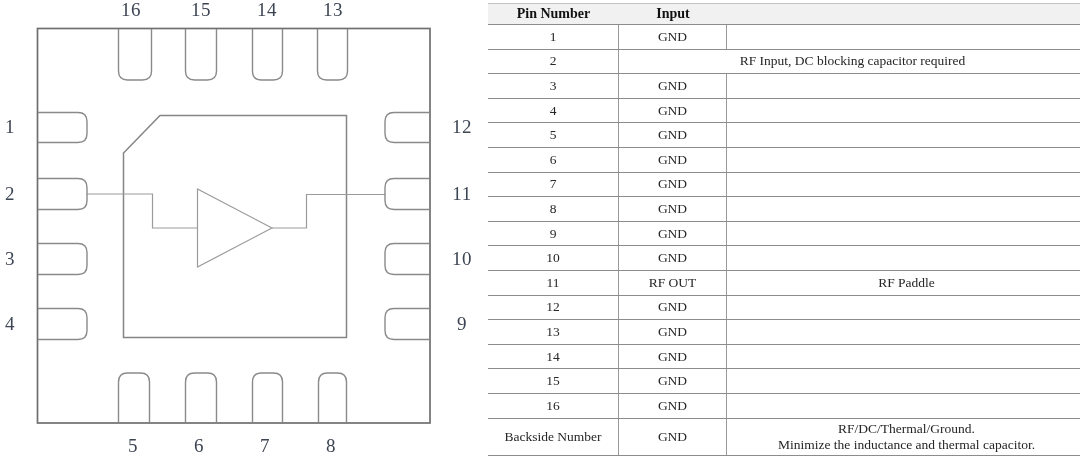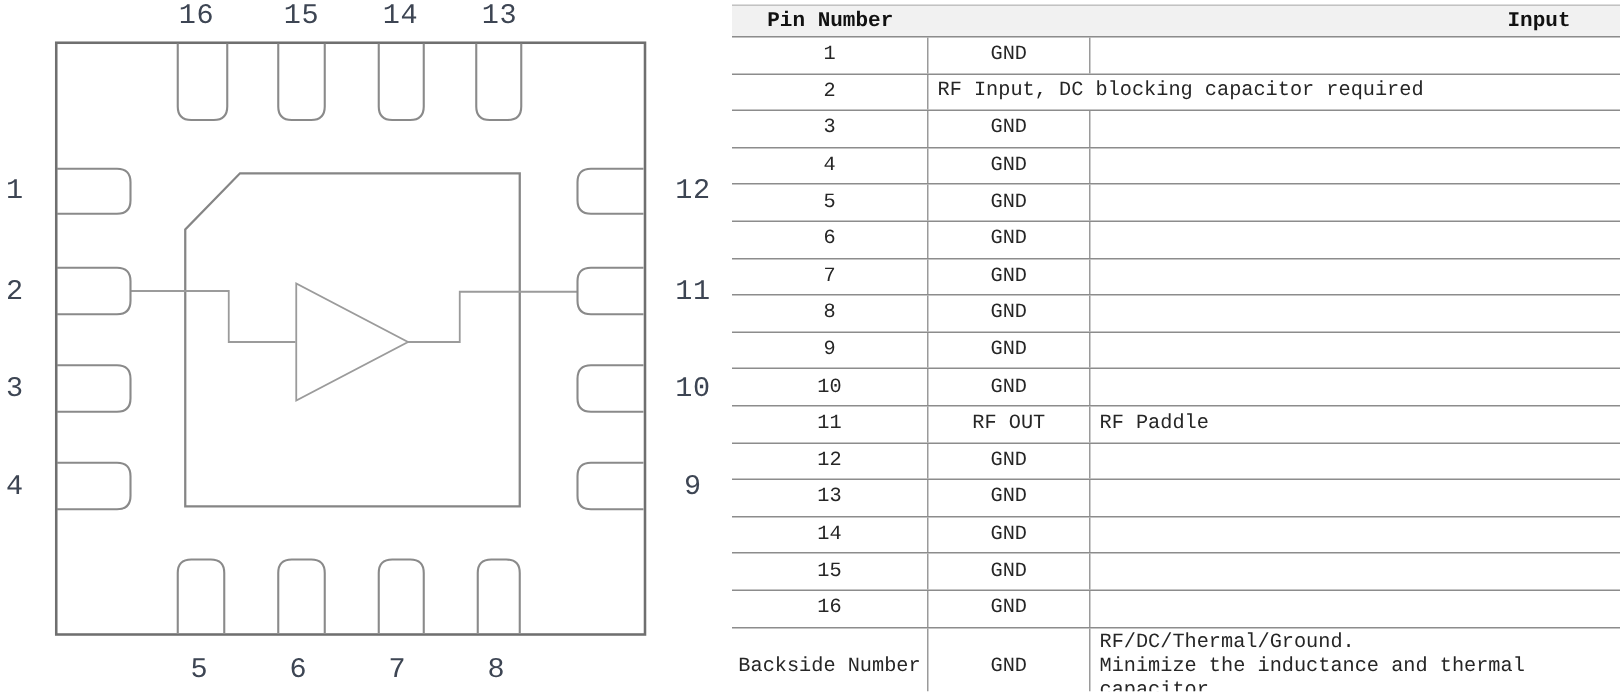--- a/index.html
+++ b/index.html
@@ -1,51 +1,51 @@
 <!DOCTYPE html>
 <html><head>
 <meta charset="utf-8">
 <style>
   html,body{margin:0;padding:0;background:#fff;}
   .canvas{
     position:relative;width:1080px;height:461px;background:#fff;overflow:hidden;
-    font-family:Liberation Mono, monospace;
+    font-family:Liberation Serif, serif;
   }
   
   .diagram{position:absolute;left:0;top:0;width:485px;height:461px;}
   .pin-num{
     position:absolute;color:#3d4553;font-size:19px;line-height:20px;height:20px;
     text-align:center;letter-spacing:0.5px;
   }
   .pn-top{top:0;width:30px;}
   .pn-bottom{top:436px;width:30px;}
   .pn-left{left:0;width:20px;}
   .pn-right{left:447px;width:30px;}
   
   .pintable{
     position:absolute;left:488px;top:3px;width:592px;
     color:#262626;font-size:13.5px;
   }
   .thead{
     display:flex;align-items:center;height:22px;font-weight:bold;font-size:14px;
     background:#f1f1f1;border-top:1.5px solid #c2c2c2;border-bottom:1.5px solid #8c8c8c;
-    box-sizing:border-box;color:#111;justify-content:space-between;
+    box-sizing:border-box;color:#111;
   }
   .trow{
     display:flex;align-items:center;min-height:24.6px;box-sizing:border-box;
     border-bottom:1.4px solid #8c8c8c;
   }
   .td,.th{box-sizing:border-box;}
   .c1{width:131px;text-align:center;justify-content:center;}
   .c2{width:108px;text-align:center;justify-content:center;}
   .c3{flex:1;text-align:left;padding-left:6px;}
   .td.c1,.td.c2{border-right:1.2px solid #9a9a9a;align-self:stretch;display:flex;align-items:center;}
   .td.c1{justify-content:center;}
   .td.c2{justify-content:center;}
-  .td.c3{white-space:pre-line;line-height:16px;padding-top:2px;padding-bottom:2px;}
+  .td.c3{white-space:pre-line;line-height:16px;padding-top:2px;padding-bottom:2px;text-align:center;}
 </style>
 </head>
 <body>
 
 <div class="canvas">
 
   <div class="diagram">
     <svg width="485" height="461" viewBox="0 0 485 461">
 
       <rect x="37.5" y="28.5" width="392.5" height="394.5" fill="none" stroke="#6f6f6f" stroke-width="1.7"></rect>

